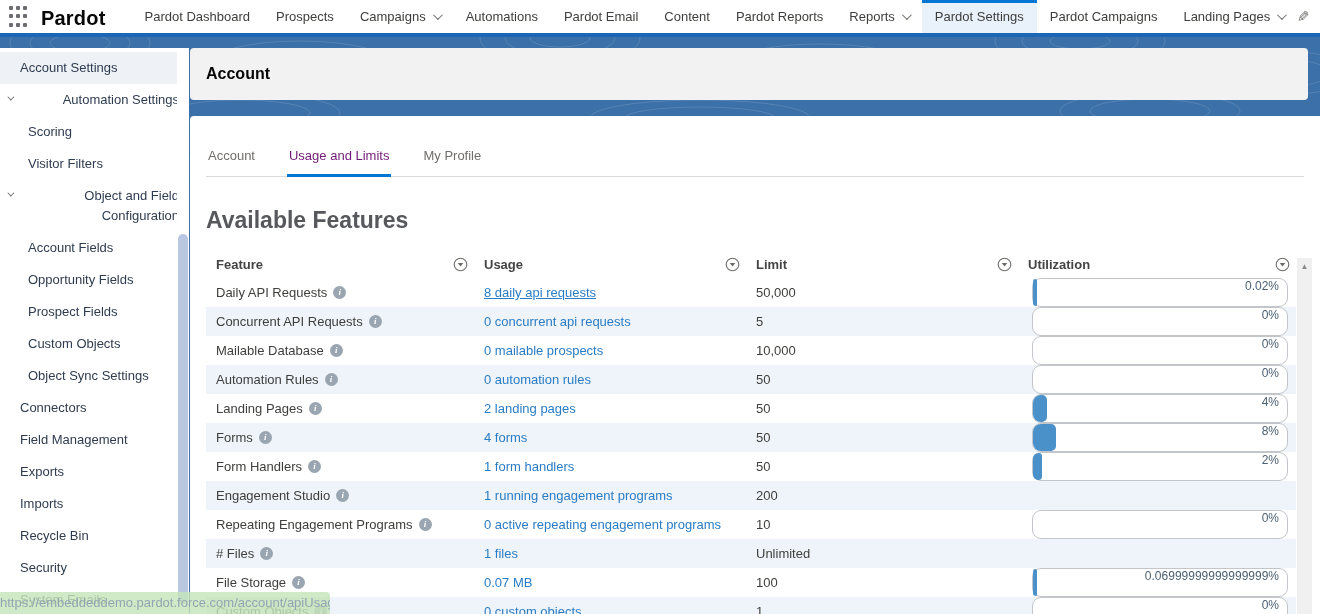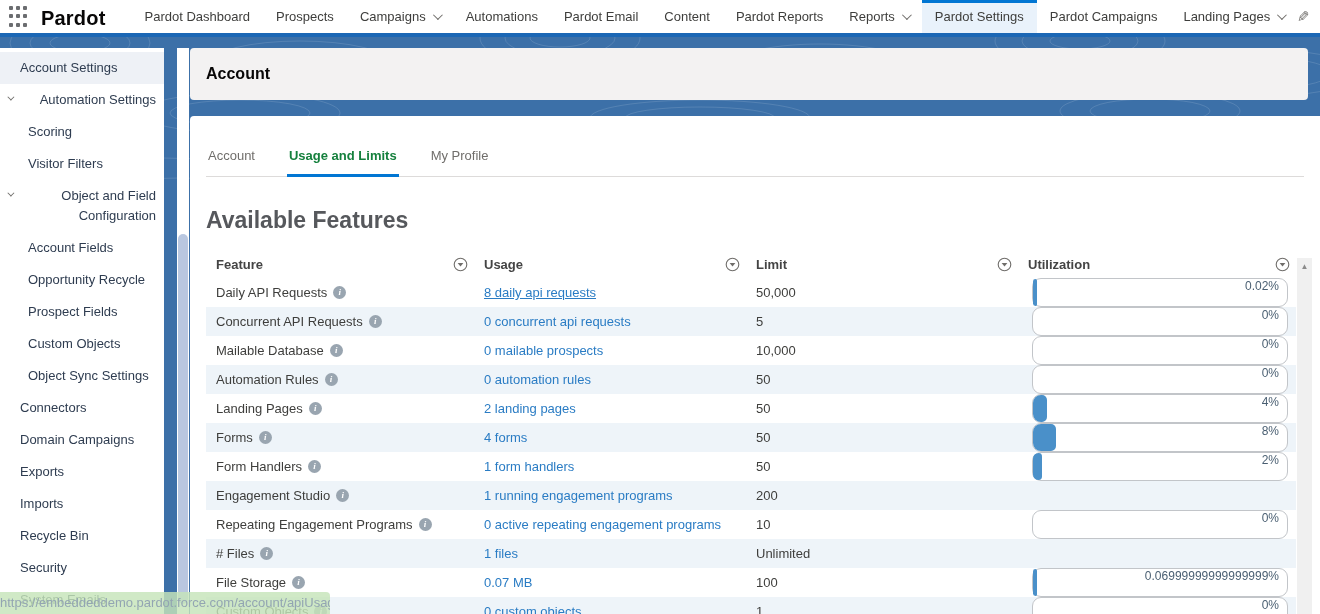--- a/index.html
+++ b/index.html
@@ -24,42 +24,42 @@
   .waffle span { width:4px; height:4px; background:#6b6d70; border-radius:1px; }
   .brand { font-size:20px; font-weight:700; color:#080707; padding:7px 26px 0 4px; letter-spacing:.2px; }
   .nav-items { display:flex; align-items:stretch; flex:1; }
   .nav-item { display:flex; align-items:center; gap:7px; padding:0 13px; font-size:13px;
     color:#3e3e3c; cursor:pointer; white-space:nowrap; position:relative; }
   .nav-item.active { background:var(--active-nav-bg,#e9f2fb); box-shadow:inset 0 3px 0 var(--accent,#0176d3); }
   .chev { width:7px; height:7px; border-right:1.5px solid #706e6b; border-bottom:1.5px solid #706e6b;
     transform:rotate(45deg) translateY(-2px); display:inline-block; }
   .pencil { margin:8px 12px 0 auto; font-size:15px; color:#706e6b; transform:scaleX(-1); cursor:pointer; }
   
-  .sidebar { position:absolute; left:0; top:48px; width:164px; height:566px;
+  .sidebar { position:absolute; left:0; top:48px; width:187px; height:566px;
     background:#fff; z-index:3; padding-top:4px; font-size:13px; color:#2e3c50; }
   .side-item { position:relative; line-height:20px; padding:6px 8px 6px 20px; cursor:pointer; }
   .side-item.lvl1 { padding-left:28px; }
   .side-item.active { background:var(--sidebar-active-bg,#eef1f6); }
   .side-item .chev { position:absolute; left:7px; top:12px; width:5px; height:5px; }
   .side-item.chv { padding-left:22px;text-align:right; }
   .sidebar-scroll { position:absolute; left:177px; top:48px; width:12px; height:566px;
     background:#fff; z-index:3; }
   .sidebar-thumb { position:absolute; left:1px; top:186px; width:10px; height:370px;
     background:var(--sidebar-thumb,#b9c7e0); border-radius:5px; cursor:grab; }
   
   .header-card { position:absolute; left:190px; top:48px; width:1118px; height:52px;
     background:var(--header-card-bg,#f3f2f2); border-radius:4px; z-index:2;
     display:flex; align-items:center; padding-left:16px; }
   .page-title { font-size:16px; font-weight:700; color:#080707; }
   .content-card { position:absolute; left:190px; top:116px; width:1130px; height:498px;
     background:#fff; border-radius:4px 0 0 0; z-index:2; }
   
   .tabs-row { display:flex; gap:30px; margin:24px 16px 0 16px; border-bottom:1px solid #dddbda; }
   .tab { font-size:13px; color:#706e6b; padding:8px 2px 11px; cursor:pointer; }
-  .tab.active { color:#15803d; font-weight:700; border-bottom:3px solid var(--accent,#0176d3);
+  .tab.active { color:#701a75; font-weight:400; border-bottom:3px solid var(--accent,#0176d3);
     margin-bottom:-1px; }
   .section-title { font-size:23px; font-weight:600; color:#56585c; margin:30px 16px 0 16px; }
   
   .ftable { margin:16px 0 0 16px; width:1090px; font-size:13px; }
   .thead, .trow { display:grid; grid-template-columns:268px 272px 272px 1fr; align-items:center; }
   .thead { height:28px; font-weight:600; color:#444; }
   .hcell { display:flex; align-items:center; justify-content:space-between; padding:0 6px 0 10px; }
   .trow { height:29px; }
   .trow.stripe { background:var(--row-stripe,#eef4f9); }
   .tcell { padding:0 6px 0 10px; display:flex; align-items:center; gap:6px; white-space:nowrap; overflow:hidden; }
@@ -173,26 +173,26 @@
 </div>
 <div class="nav-underline"></div>
 
 <div class="sidebar">
     <div class="side-item active"><span>Account Settings</span></div>
     <div class="side-item chv"><span class="chev"></span><span>Automation Settings</span></div>
     <div class="side-item lvl1"><span>Scoring</span></div>
     <div class="side-item lvl1"><span>Visitor Filters</span></div>
     <div class="side-item chv"><span class="chev"></span><span>Object and Field Configuration</span></div>
     <div class="side-item lvl1"><span>Account Fields</span></div>
-    <div class="side-item lvl1"><span>Opportunity Recycle</span></div>
+    <div class="side-item lvl1"><span>Opportunity Fields</span></div>
     <div class="side-item lvl1"><span>Prospect Fields</span></div>
     <div class="side-item lvl1"><span>Custom Objects</span></div>
     <div class="side-item lvl1"><span>Object Sync Settings</span></div>
     <div class="side-item"><span>Connectors</span></div>
-    <div class="side-item"><span>Domain Campaigns</span></div>
+    <div class="side-item"><span>Field Management</span></div>
     <div class="side-item"><span>Exports</span></div>
     <div class="side-item"><span>Imports</span></div>
     <div class="side-item"><span>Recycle Bin</span></div>
     <div class="side-item"><span>Security</span></div>
     <div class="side-item"><span>System Emails</span></div>
   </div>
 <div class="sidebar-scroll">
   <div class="sidebar-thumb"></div>
 </div>
 

